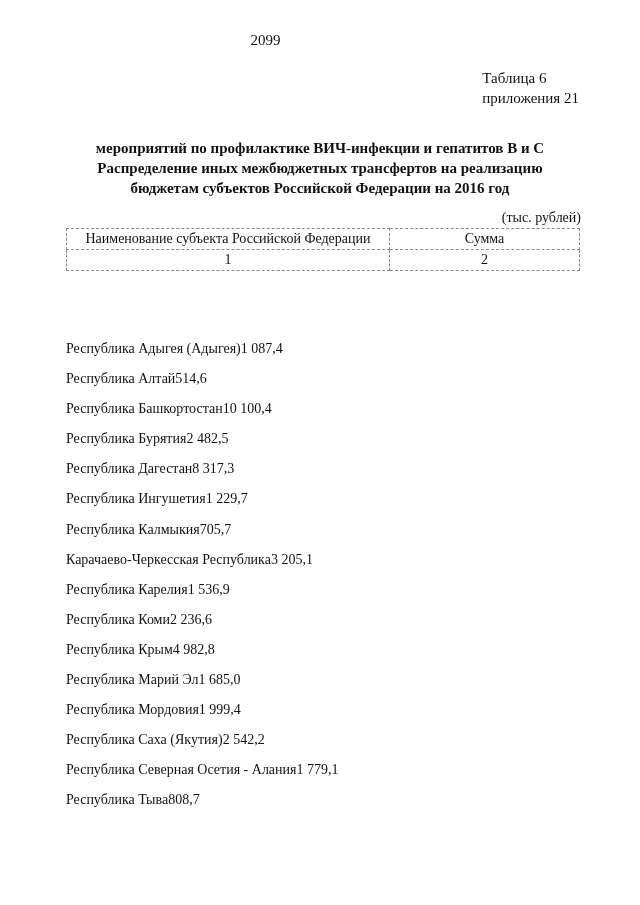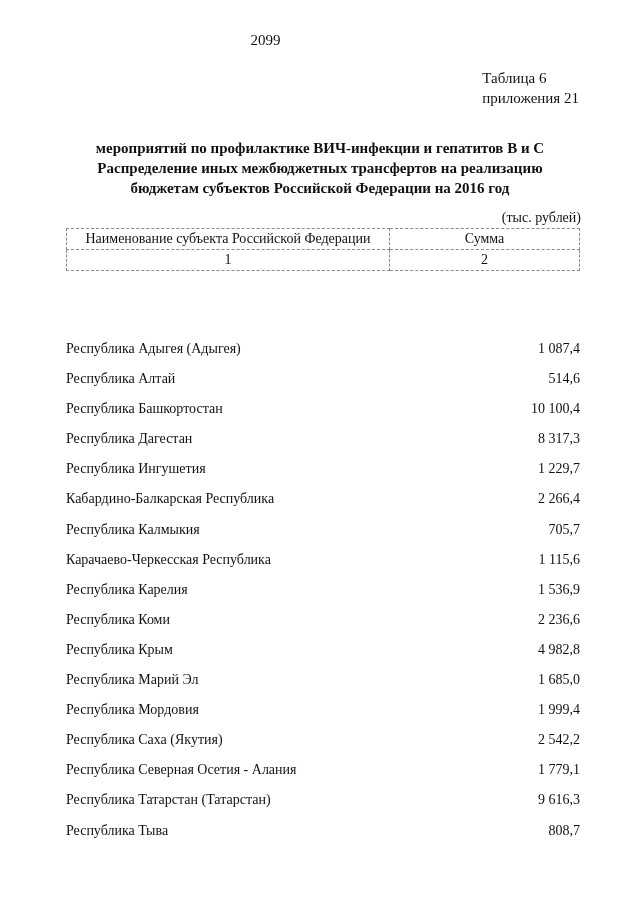--- a/index.html
+++ b/index.html
@@ -26,21 +26,21 @@
   .hdr-table {
     position: absolute; top: 228px; left: 66px; width: 514px;
     border-collapse: collapse; font-size: 14px;
   }
   .hdr-table td {
     border: 1px dashed #8a8a8a; text-align: center; height: 20px; padding: 0;
   }
   .hdr-table td.c1 { width: 322px; }
   .rows { position: absolute; top: 296px; left: 66px; width: 514px; }
   .row {
-    display: flex; justify-content: space-between; align-items: baseline;
+    display: flex; justify-content: flex-start; align-items: baseline;
     height: 30.1px; font-size: 14px;
   }
   .row .amount { text-align: right; margin-top: 45px; }
 </style>
 </head>
 <body>
 
 <div class="page-number">2099</div>
 
 <div class="table-ref">
@@ -76,38 +76,38 @@
     </div>
     <div class="row">
       <span>Республика Алтай</span>
       <span class="amount">514,6</span>
     </div>
     <div class="row">
       <span>Республика Башкортостан</span>
       <span class="amount">10 100,4</span>
     </div>
     <div class="row">
+      <span>Республика Бурятия</span>
+      <span class="amount">2 482,5</span>
+    </div>
+    <div class="row">
       <span>Республика Дагестан</span>
       <span class="amount">8 317,3</span>
     </div>
     <div class="row">
       <span>Республика Ингушетия</span>
       <span class="amount">1 229,7</span>
     </div>
     <div class="row">
-      <span>Кабардино-Балкарская Республика</span>
-      <span class="amount">2 266,4</span>
-    </div>
-    <div class="row">
       <span>Республика Калмыкия</span>
       <span class="amount">705,7</span>
     </div>
     <div class="row">
       <span>Карачаево-Черкесская Республика</span>
-      <span class="amount">1 115,6</span>
+      <span class="amount">3 205,1</span>
     </div>
     <div class="row">
       <span>Республика Карелия</span>
       <span class="amount">1 536,9</span>
     </div>
     <div class="row">
       <span>Республика Коми</span>
       <span class="amount">2 236,6</span>
     </div>
     <div class="row">
@@ -124,20 +124,16 @@
     </div>
     <div class="row">
       <span>Республика Саха (Якутия)</span>
       <span class="amount">2 542,2</span>
     </div>
     <div class="row">
       <span>Республика Северная Осетия - Алания</span>
       <span class="amount">1 779,1</span>
     </div>
     <div class="row">
-      <span>Республика Татарстан (Татарстан)</span>
-      <span class="amount">9 616,3</span>
-    </div>
-    <div class="row">
       <span>Республика Тыва</span>
       <span class="amount">808,7</span>
     </div>
   </div>
 
 </body></html>

